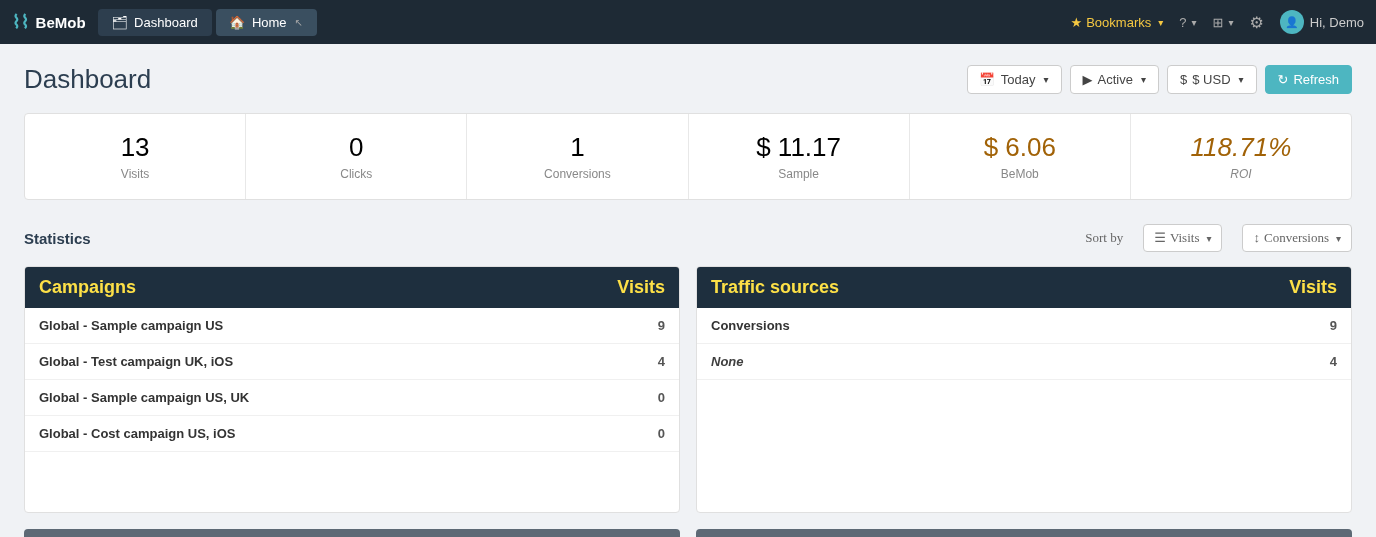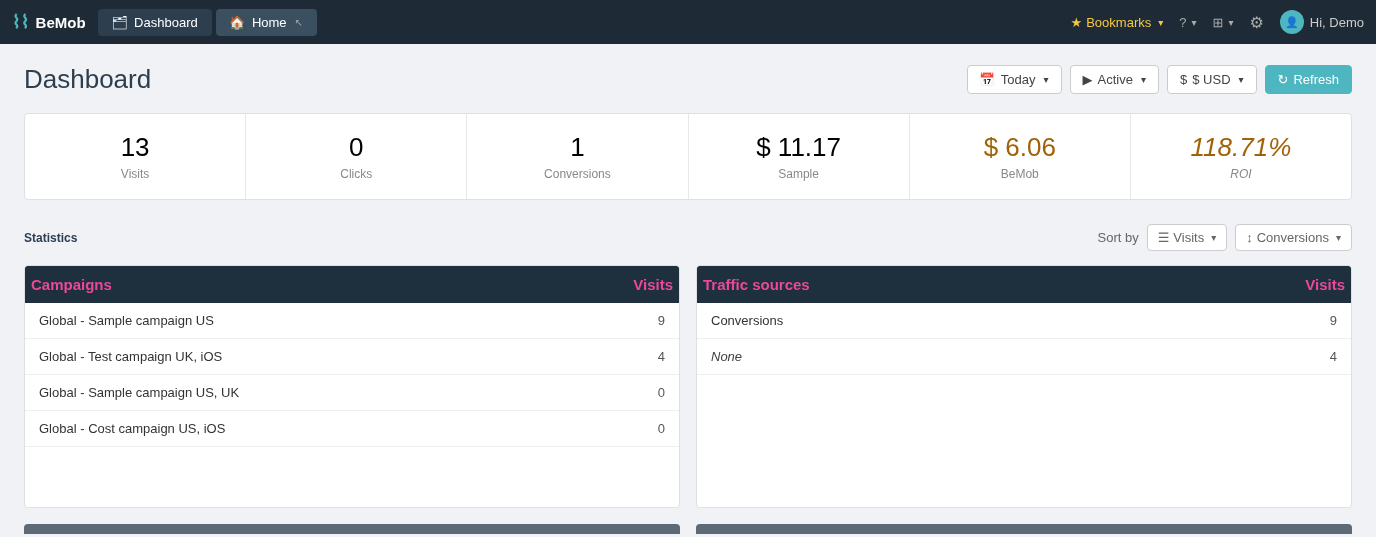--- a/index.html
+++ b/index.html
@@ -79,22 +79,22 @@
     .stat-card:last-child { border-right: none; font-style: italic; }
     .stat-value { font-size: 26px; font-weight: 400; color: #000000; margin-bottom: 4px; }
     .stat-value.positive { color: #a16207; }
     .stat-label { font-size: 12px; color: #888; text-transform: none; }
 
     
     .statistics-header {
       display: flex; align-items: center; justify-content: space-between;
       margin-bottom: 14px;
     }
-    .statistics-title { font-size: 12px; font-weight: 600; color: #2c3e50; }
-    .sort-controls { display: flex; align-items: center; gap: 8px; font-size: 13px; color: #666; }
+    .statistics-title { font-size: 15px; font-weight: 600; color: #2c3e50; }
+    .sort-controls { display: flex; align-items: center; gap: 20px; font-size: 13px; color: #666; font-family: Liberation Serif, serif; }
     .sort-select {
       display: flex; align-items: center; gap: 4px;
       border: 1px solid #ccc; border-radius: 4px;
       padding: 5px 10px;
       background: #fff;
       cursor: pointer;
       font-size: 13px;
     }
 
     
@@ -102,31 +102,32 @@
     .table-panel {
       flex: 1;
       background: #fff;
       border: 1px solid #e0e0e0;
       border-radius: 4px;
       overflow: hidden;
     }
     .table-header {
       display: flex; align-items: center; justify-content: space-between;
       background: #1e2f3e;
-      color: #ec4899;
-      padding: 10px 6px;
-      font-size: 15px;
+      color: #fde047;
+      padding: 10px 14px;
+      font-size: 18px;
       font-weight: 600;
     }
     .table-row {
       display: flex; align-items: center; justify-content: space-between;
       padding: 10px 14px;
       border-bottom: 1px solid #f0f0f0;
       font-size: 13px;
       color: #333;
+      font-weight: bold;
     }
     .table-row:last-child { border-bottom: none; }
     .row-value { color: #555; font-size: 13px; }
 
     .caret { font-size: 10px; margin-left: 3px; }
   </style>
 </head>
 <body>
 
 <nav class="navbar">

